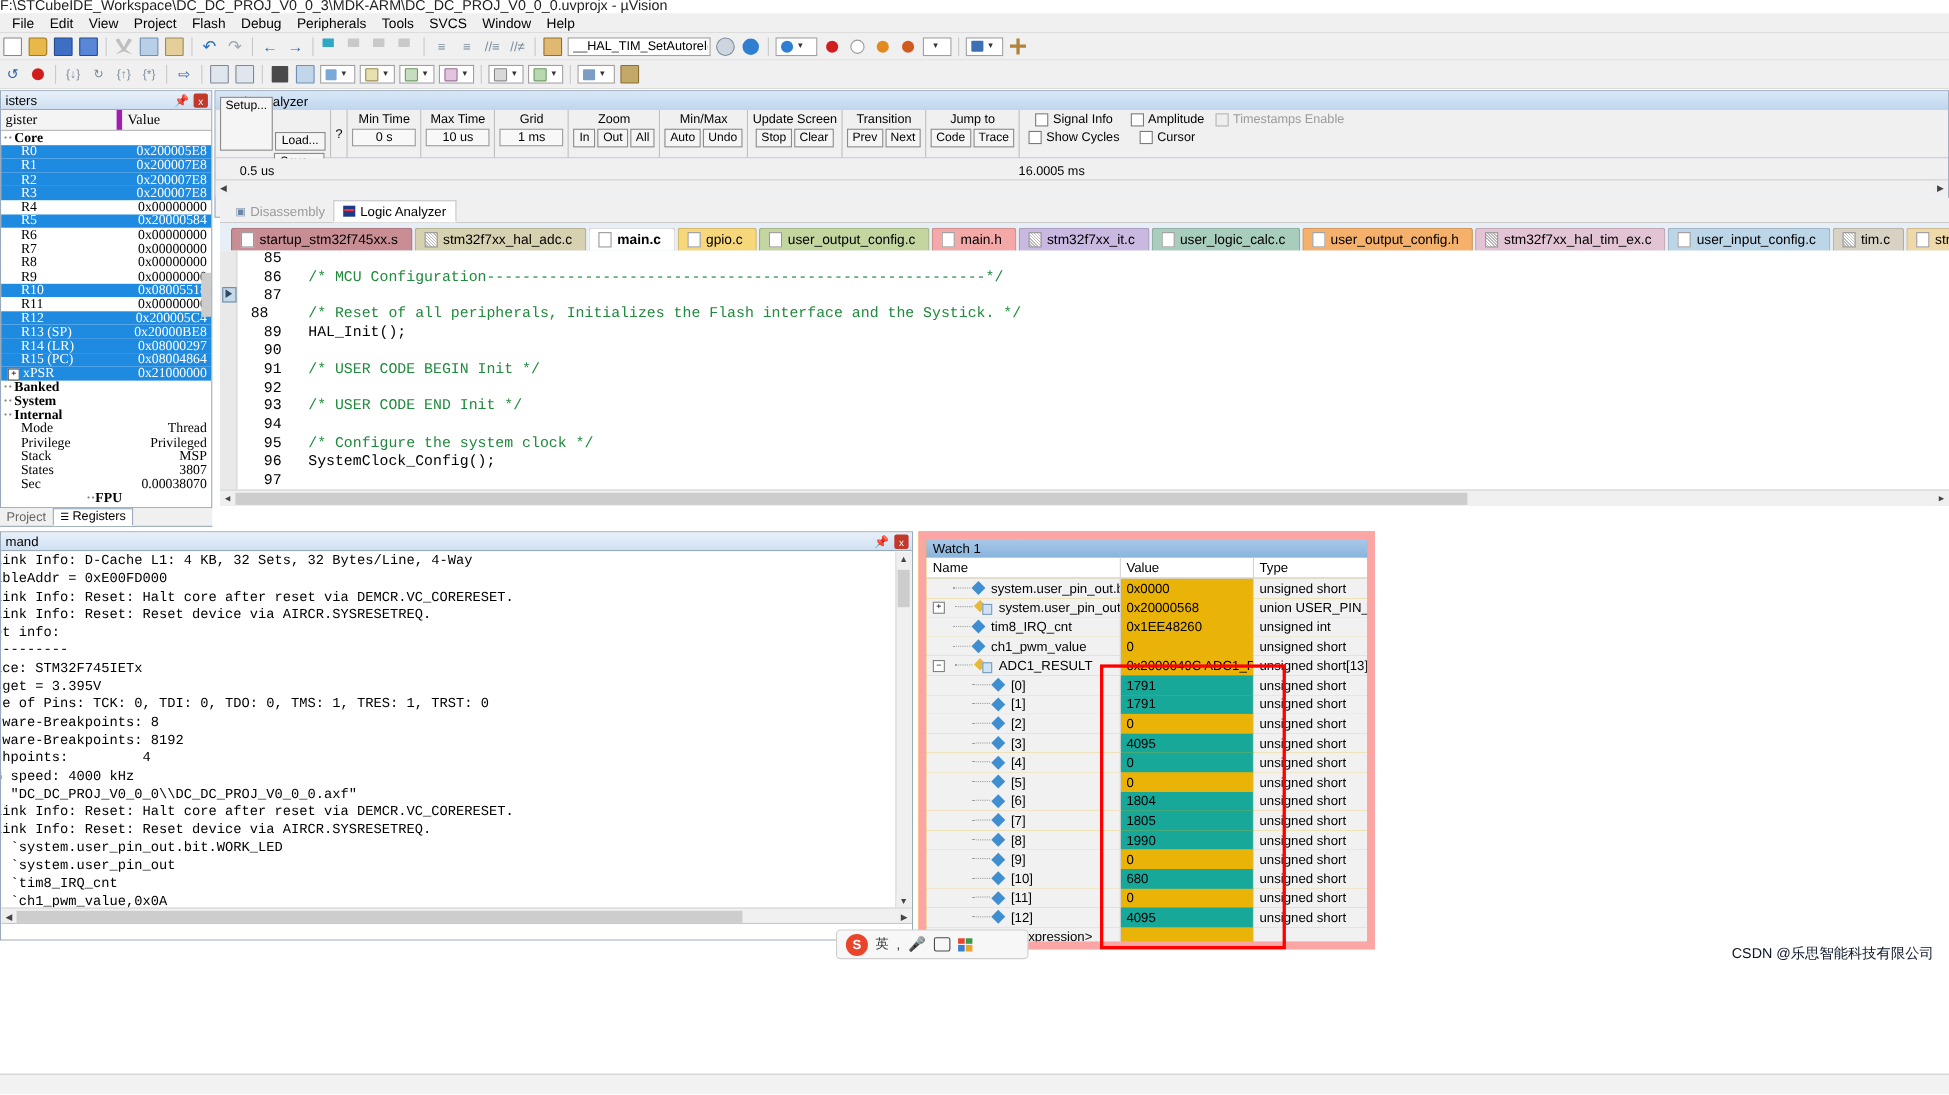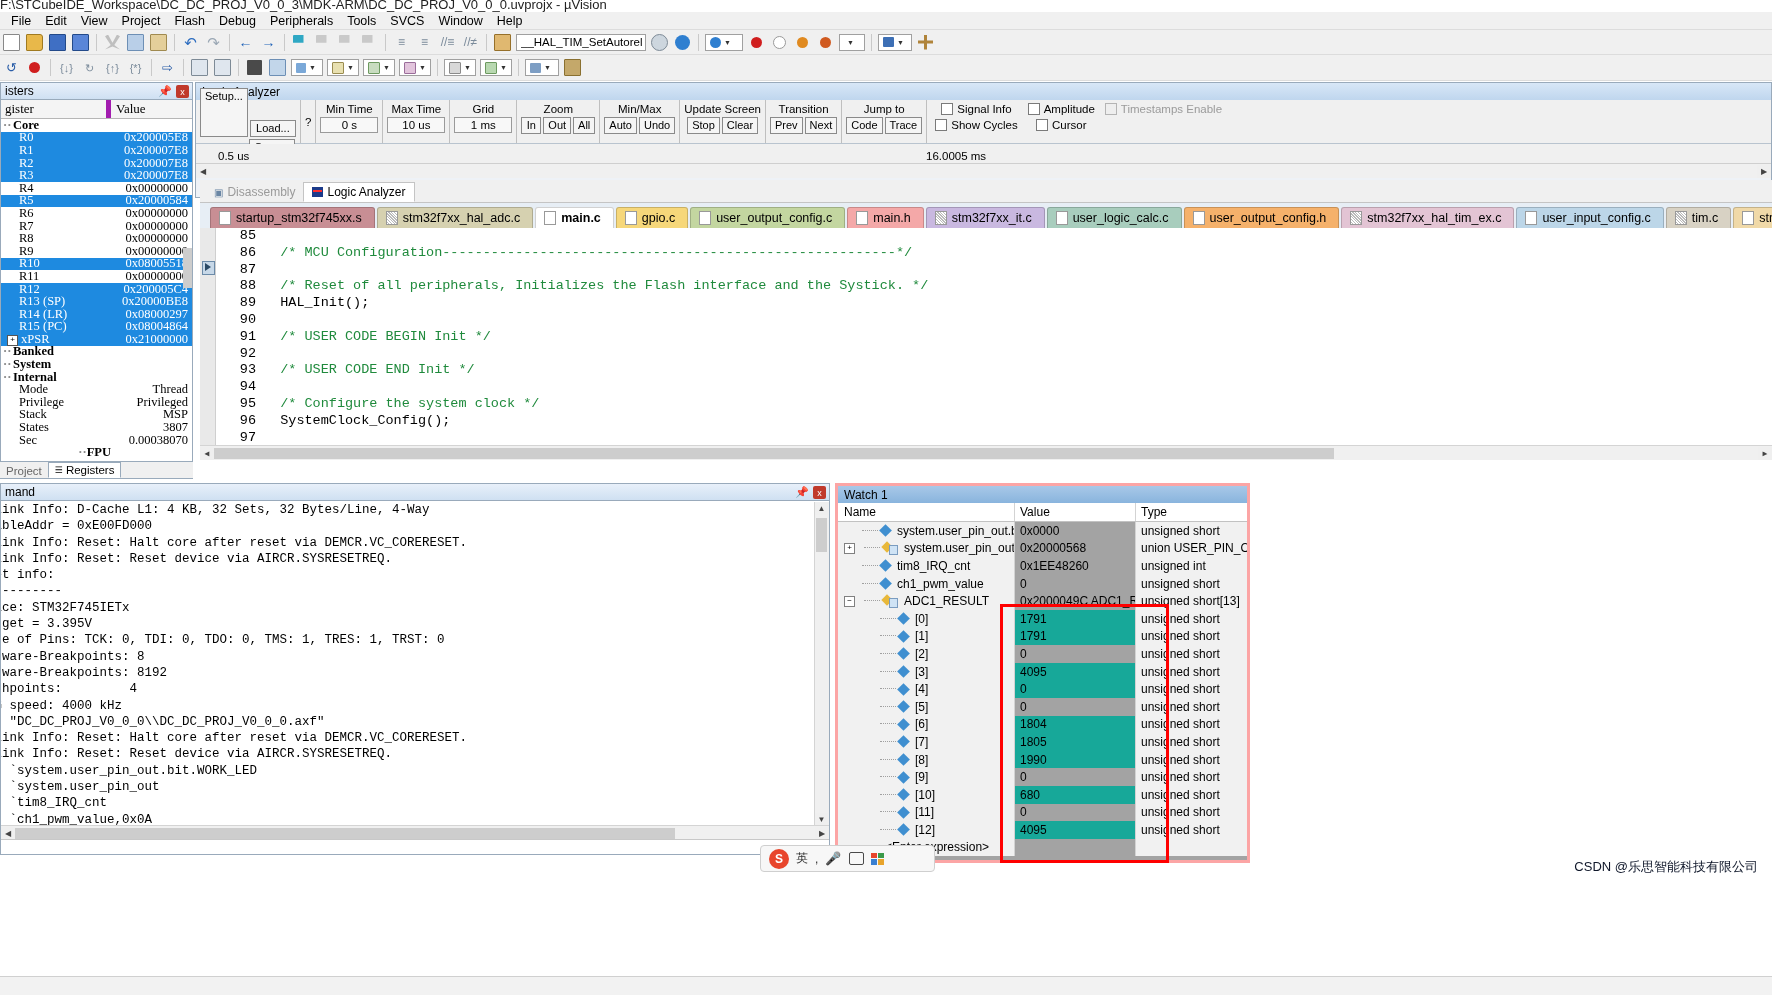--- a/index.html
+++ b/index.html
@@ -235,21 +235,21 @@
     position:absolute;left:0;bottom:14px;right:0;height:14px;background:#f0f0f0;border-top:1px solid #d4d4d4;
     display:flex;align-items:center;
   }
   .cmd-input{
     position:absolute;left:0;bottom:0;right:0;height:14px;background:#fff;border-top:1px solid #c8c8c8;
   }
 
   
   .watchpane{
     position:absolute;left:835px;top:483px;width:415px;height:380px;
-    background:#a3a3a3;border:3px solid #fca5a5;box-sizing:border-box;overflow:hidden;
+    background:#eab308;border:7px solid #fca5a5;box-sizing:border-box;overflow:hidden;
   }
   .watch-title{
     height:17px;background:linear-gradient(#a8c8e8,#89b4dd);display:flex;align-items:center;
     font-size:12px;padding-left:6px;box-sizing:border-box;color:#000;
   }
   .watch-head{
     height:18px;display:flex;border-bottom:1px solid #c2c2c2;background:#fff;font-size:12px;
   }
   .watch-head .h1{width:177px;padding-left:6px;box-sizing:border-box;border-right:1px solid #d3d3d3;display:flex;align-items:center;}
   .watch-head .h2{width:121px;padding-left:5px;box-sizing:border-box;border-right:1px solid #d3d3d3;display:flex;align-items:center;}
@@ -810,21 +810,21 @@
           <span class="pg"></span>
           <span>stm32f7x</span>
         </span>
       </div>
     <div class="code">
       <div class="gutter"></div>
       <div class="lnum-col" id="line-numbers">
           <div class="cline" style="padding-right: 6px;">85</div>
           <div class="cline" style="padding-right: 6px;">86</div>
           <div class="cline" style="padding-right: 6px;">87</div>
-          <div class="cline" style="padding-right: 6px;">88</div>
+          <div class="cline" style="padding-right: 6px; text-align: center;">88</div>
           <div class="cline" style="padding-right: 6px;">89</div>
           <div class="cline" style="padding-right: 6px;">90</div>
           <div class="cline" style="padding-right: 6px;">91</div>
           <div class="cline" style="padding-right: 6px;">92</div>
           <div class="cline" style="padding-right: 6px;">93</div>
           <div class="cline" style="padding-right: 6px;">94</div>
           <div class="cline" style="padding-right: 6px;">95</div>
           <div class="cline" style="padding-right: 6px;">96</div>
           <div class="cline" style="padding-right: 6px;">97</div>
           <div class="cline" style="padding-right: 6px;">98</div>

